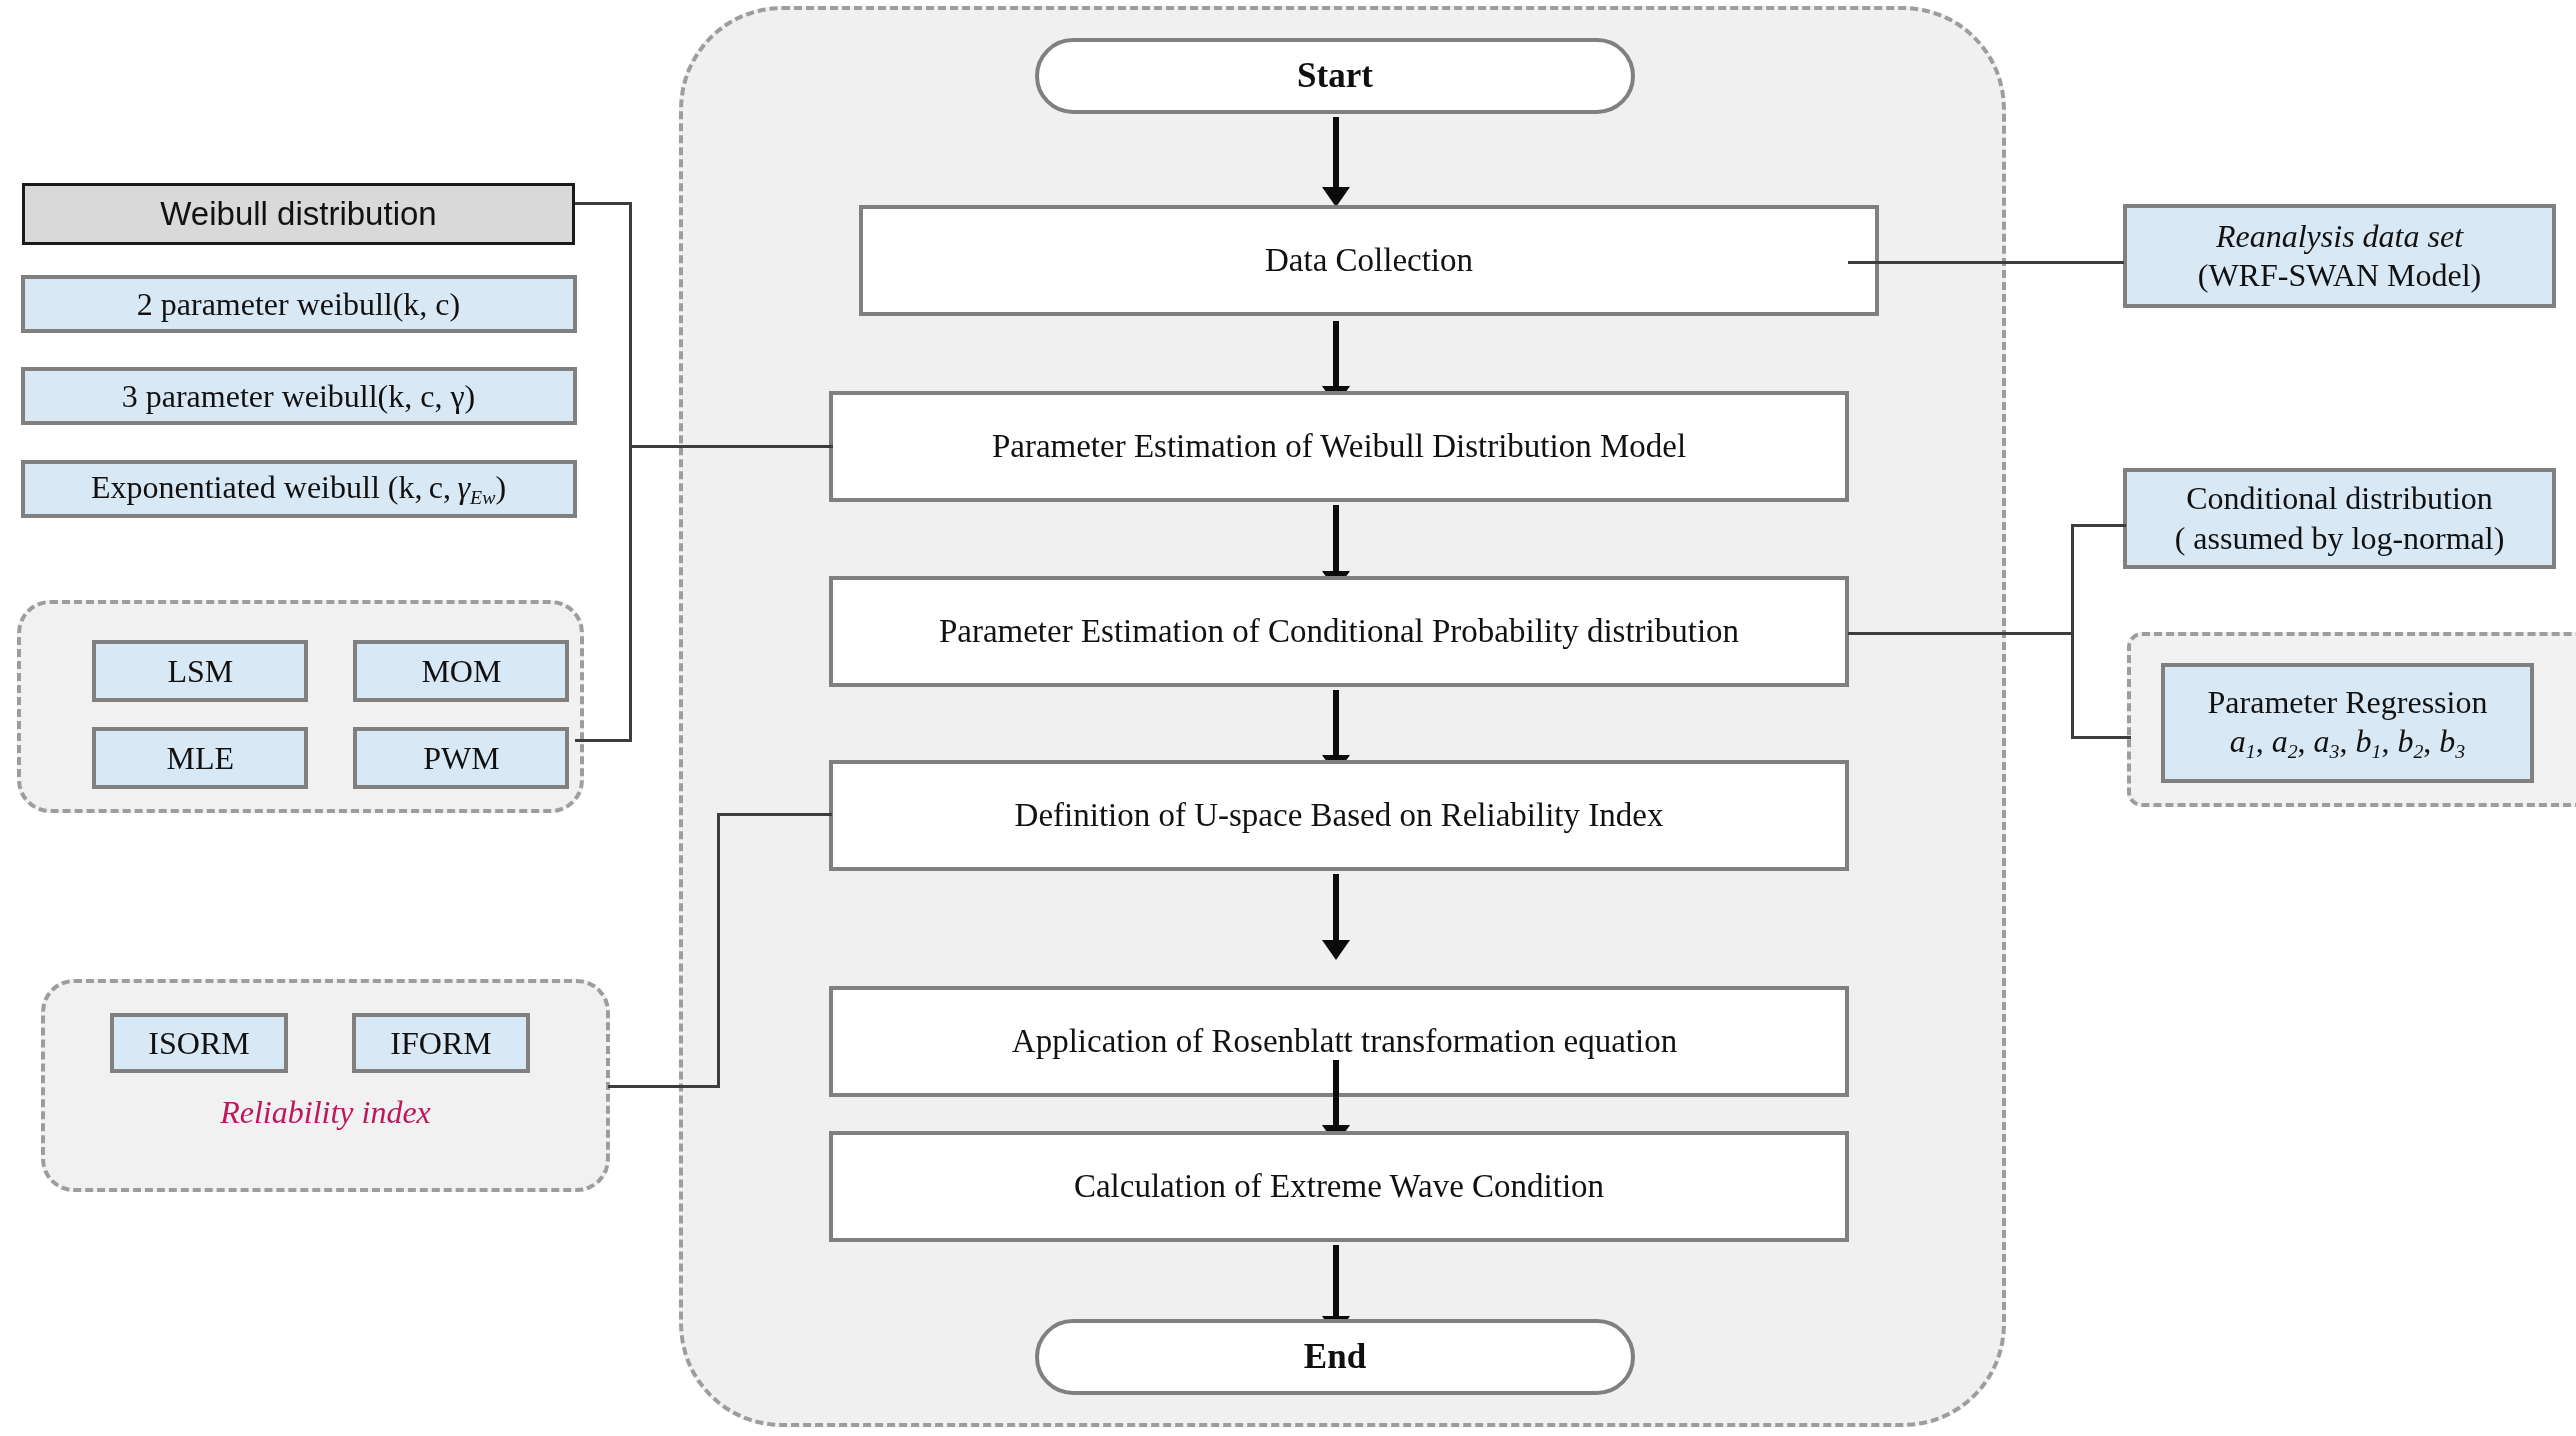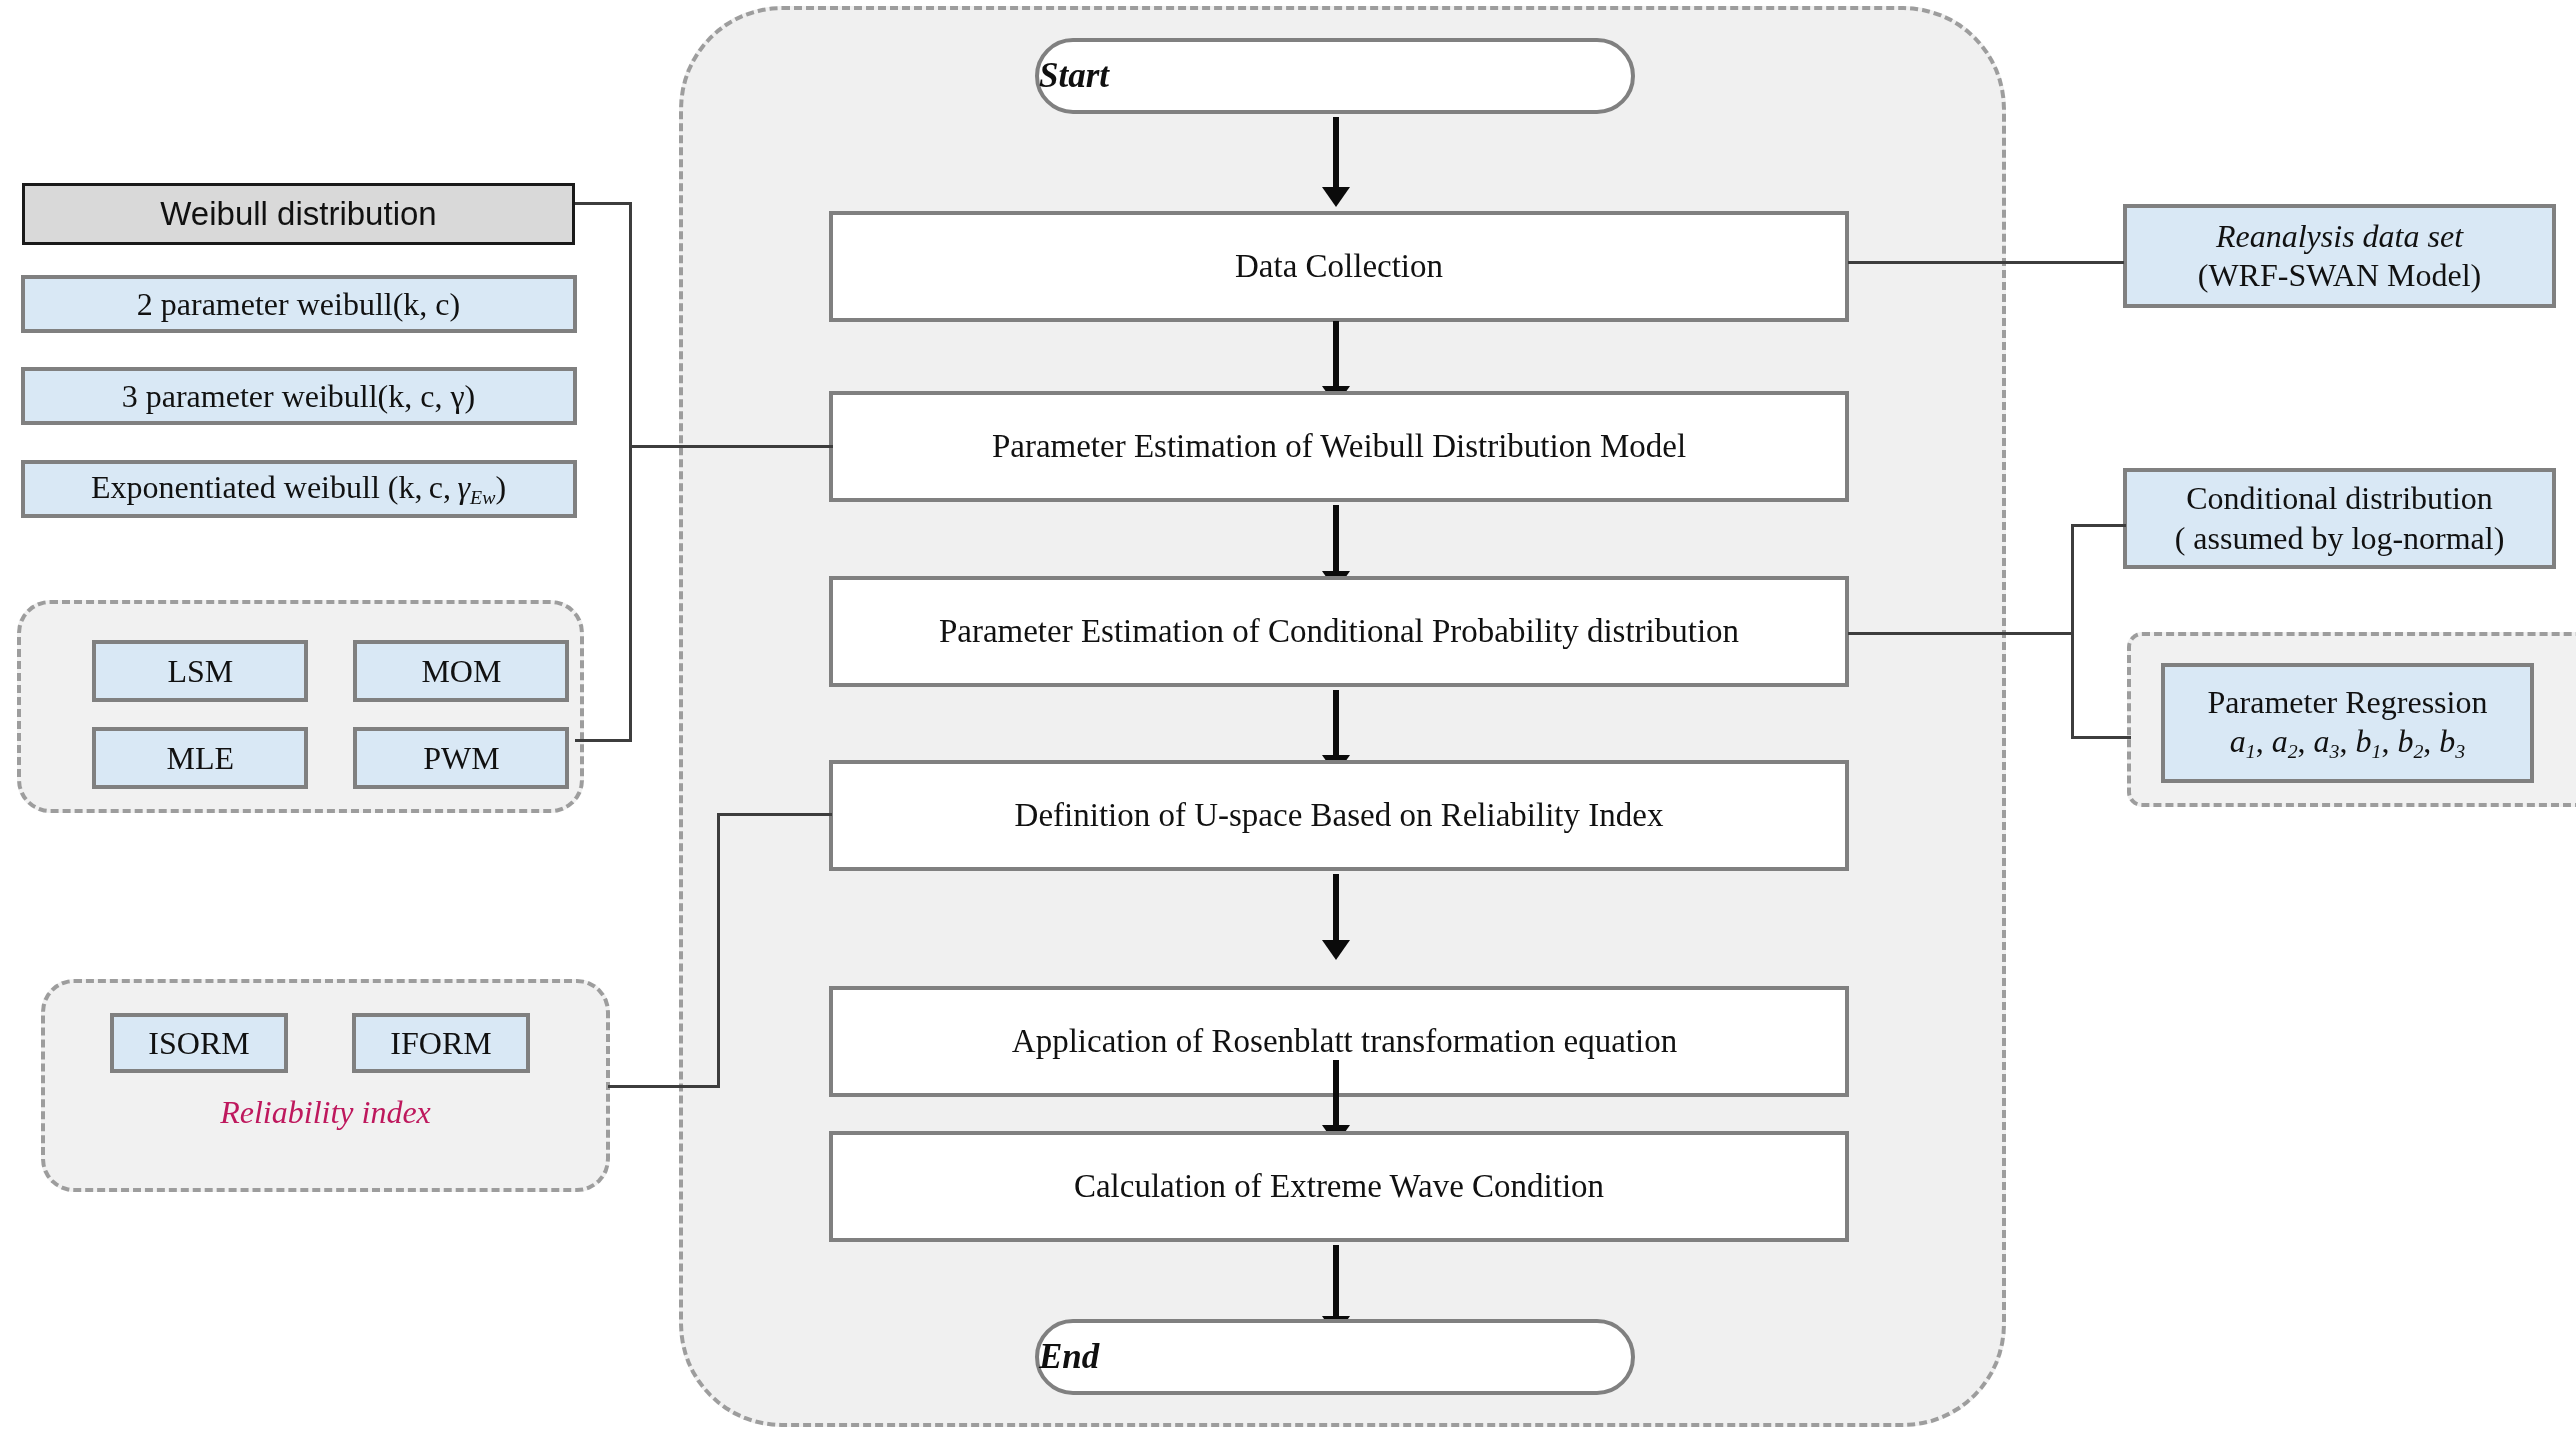--- a/index.html
+++ b/index.html
@@ -37,24 +37,24 @@
 
   
   .terminator {
     position: absolute;
     background: #ffffff;
     border: 4px solid #808080;
     border-radius: 47px;
     box-sizing: border-box;
     display: flex;
     align-items: center;
+    justify-content: center;
     font-weight: bold;
     font-size: 35px;
     color: #101010;
-    font-style: italic;
   }
 
   
   .process {
     position: absolute;
     left: 829px;
     width: 1020px;
     height: 111px;
     background: #ffffff;
     border: 4.7px solid #808080;
@@ -189,21 +189,21 @@
 <div id="stage">
 
   <div class="main-container"></div>
 
   <div class="terminator" style="left:1035px; top:38px; width:600px; height:76px;">
     <span>Start</span>
   </div>
 
   <div class="arrow" style="top:117px; height:73px;"></div>
 
-  <div class="process" style="top:211px;">
+  <div class="process" style="top:205px;margin-left:30px;">
     <span>Data Collection</span>
   </div>
 
   <div class="arrow" style="top:321px; height:68px;"></div>
 
   <div class="process" style="top:391px;">
     <span>Parameter Estimation of Weibull Distribution Model</span>
   </div>
 
   <div class="arrow" style="top:505px; height:69px;"></div>

